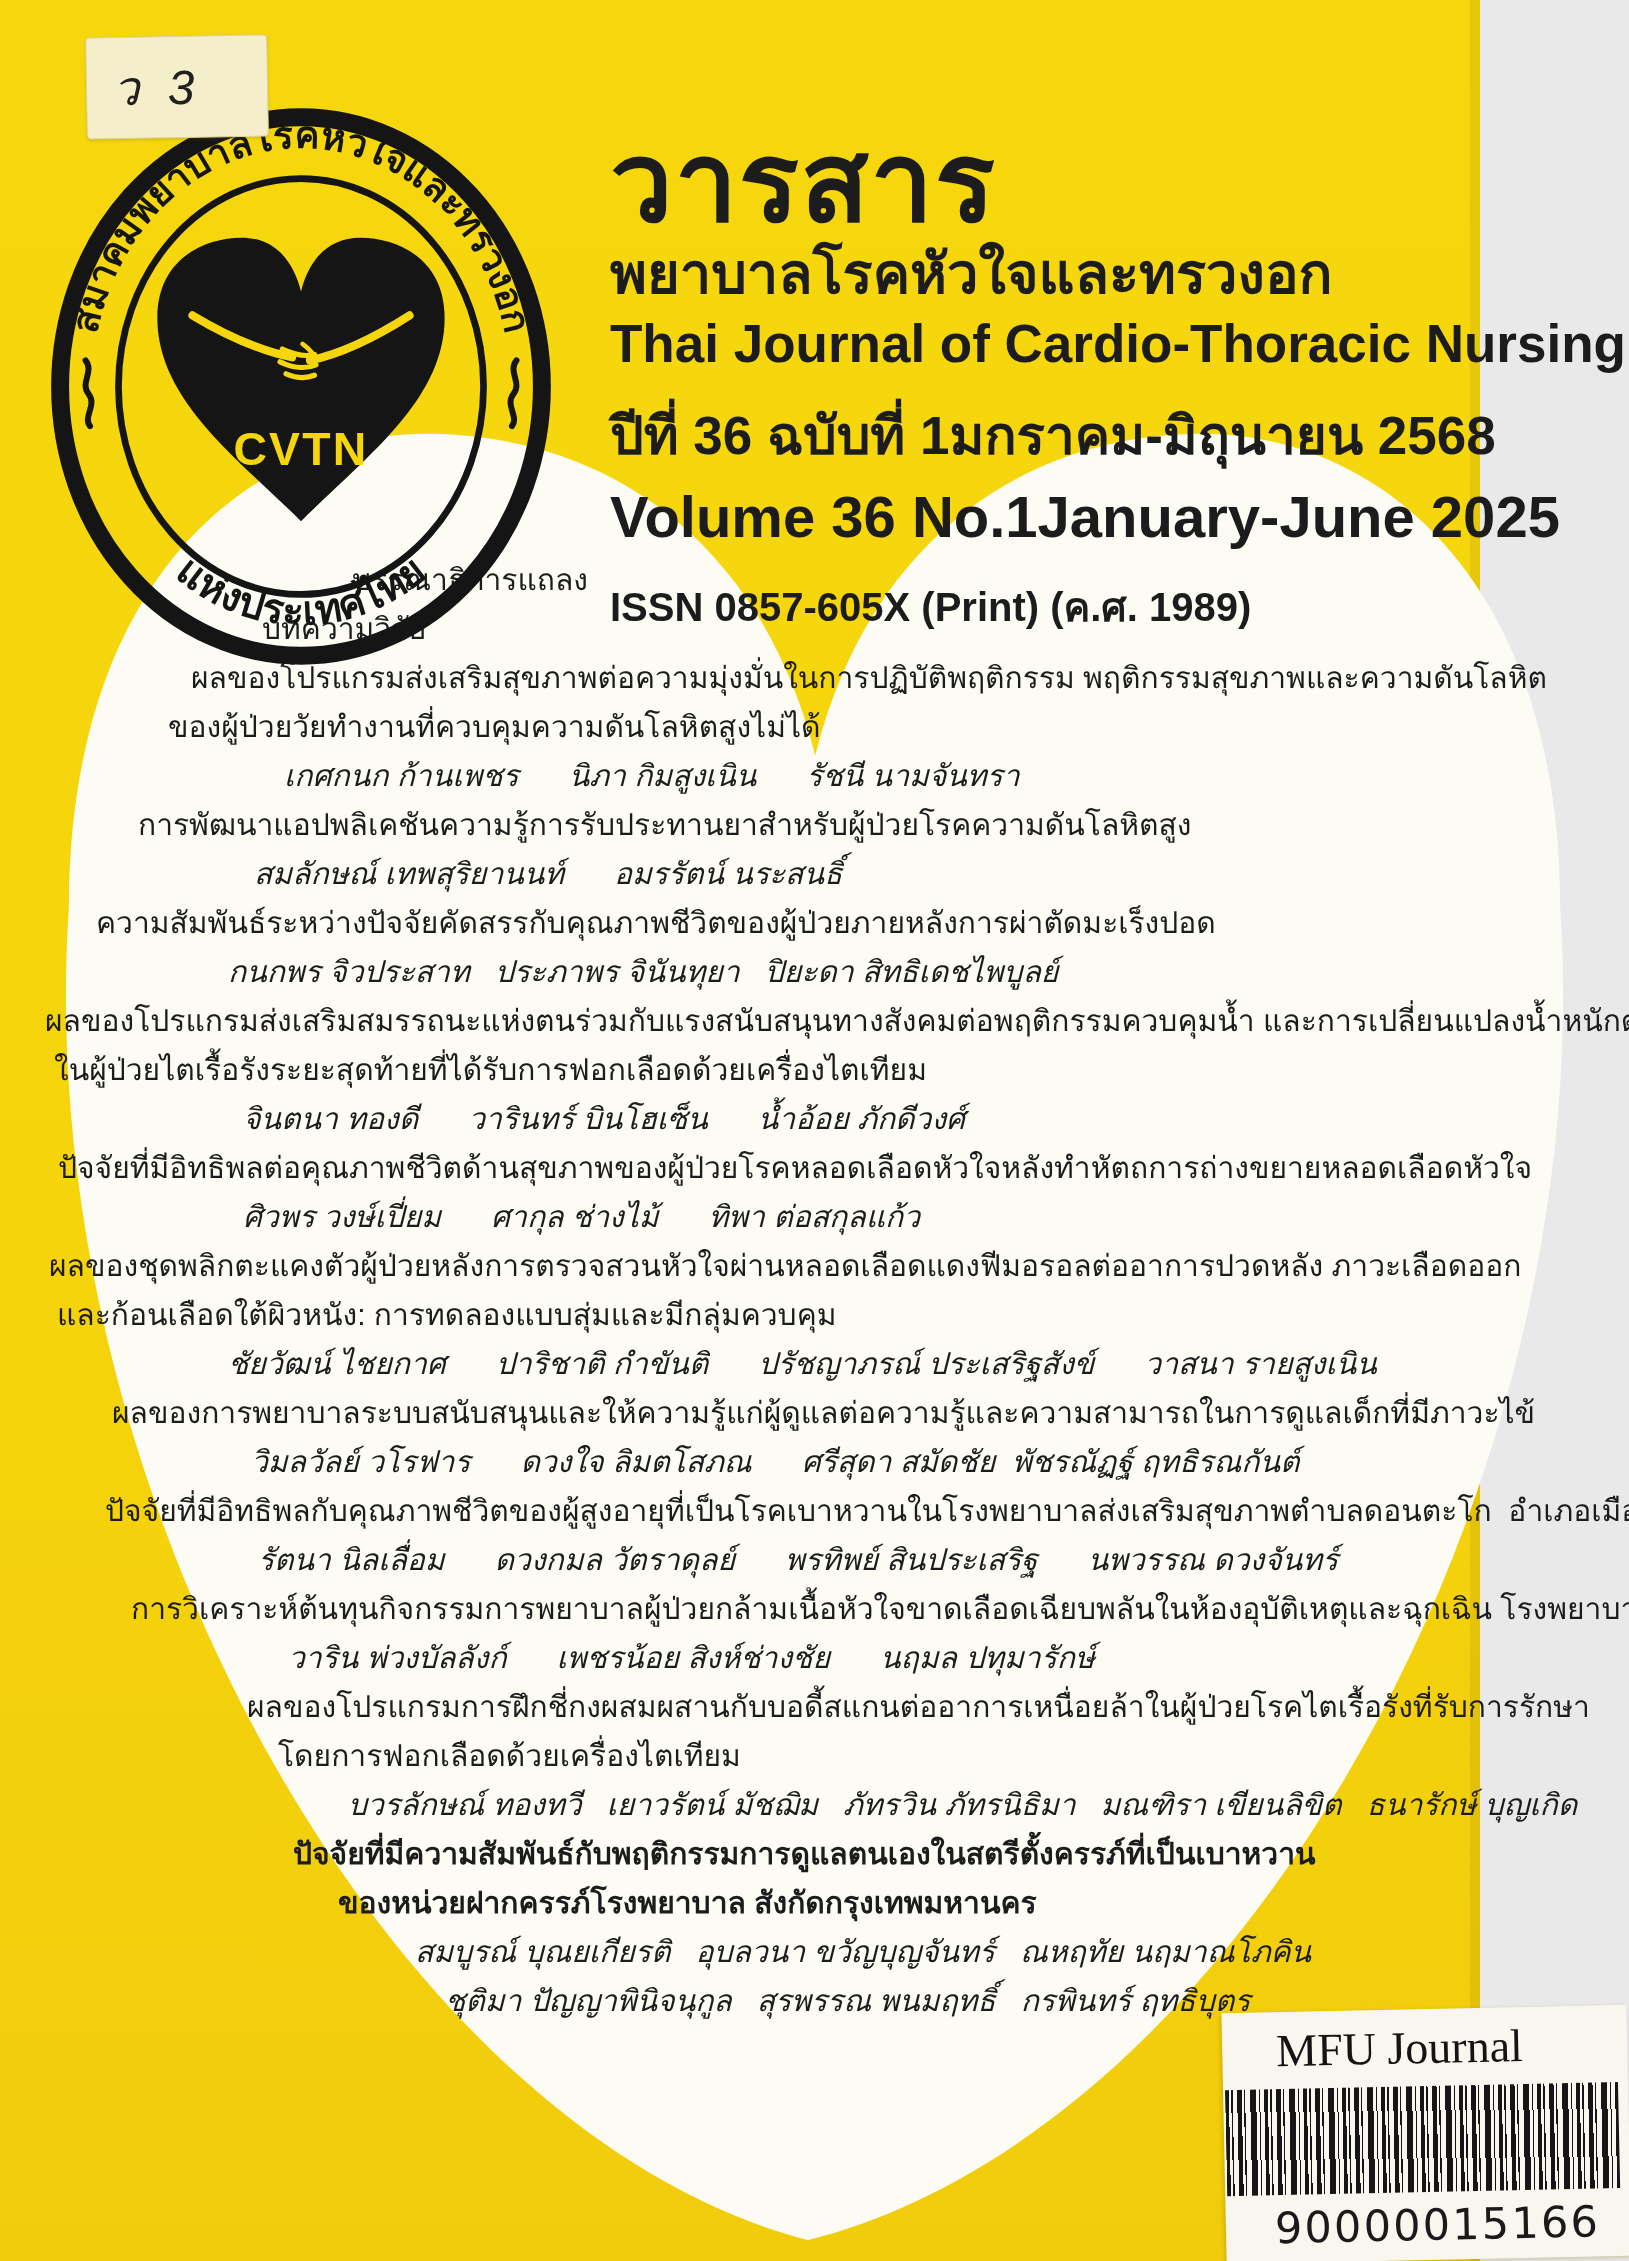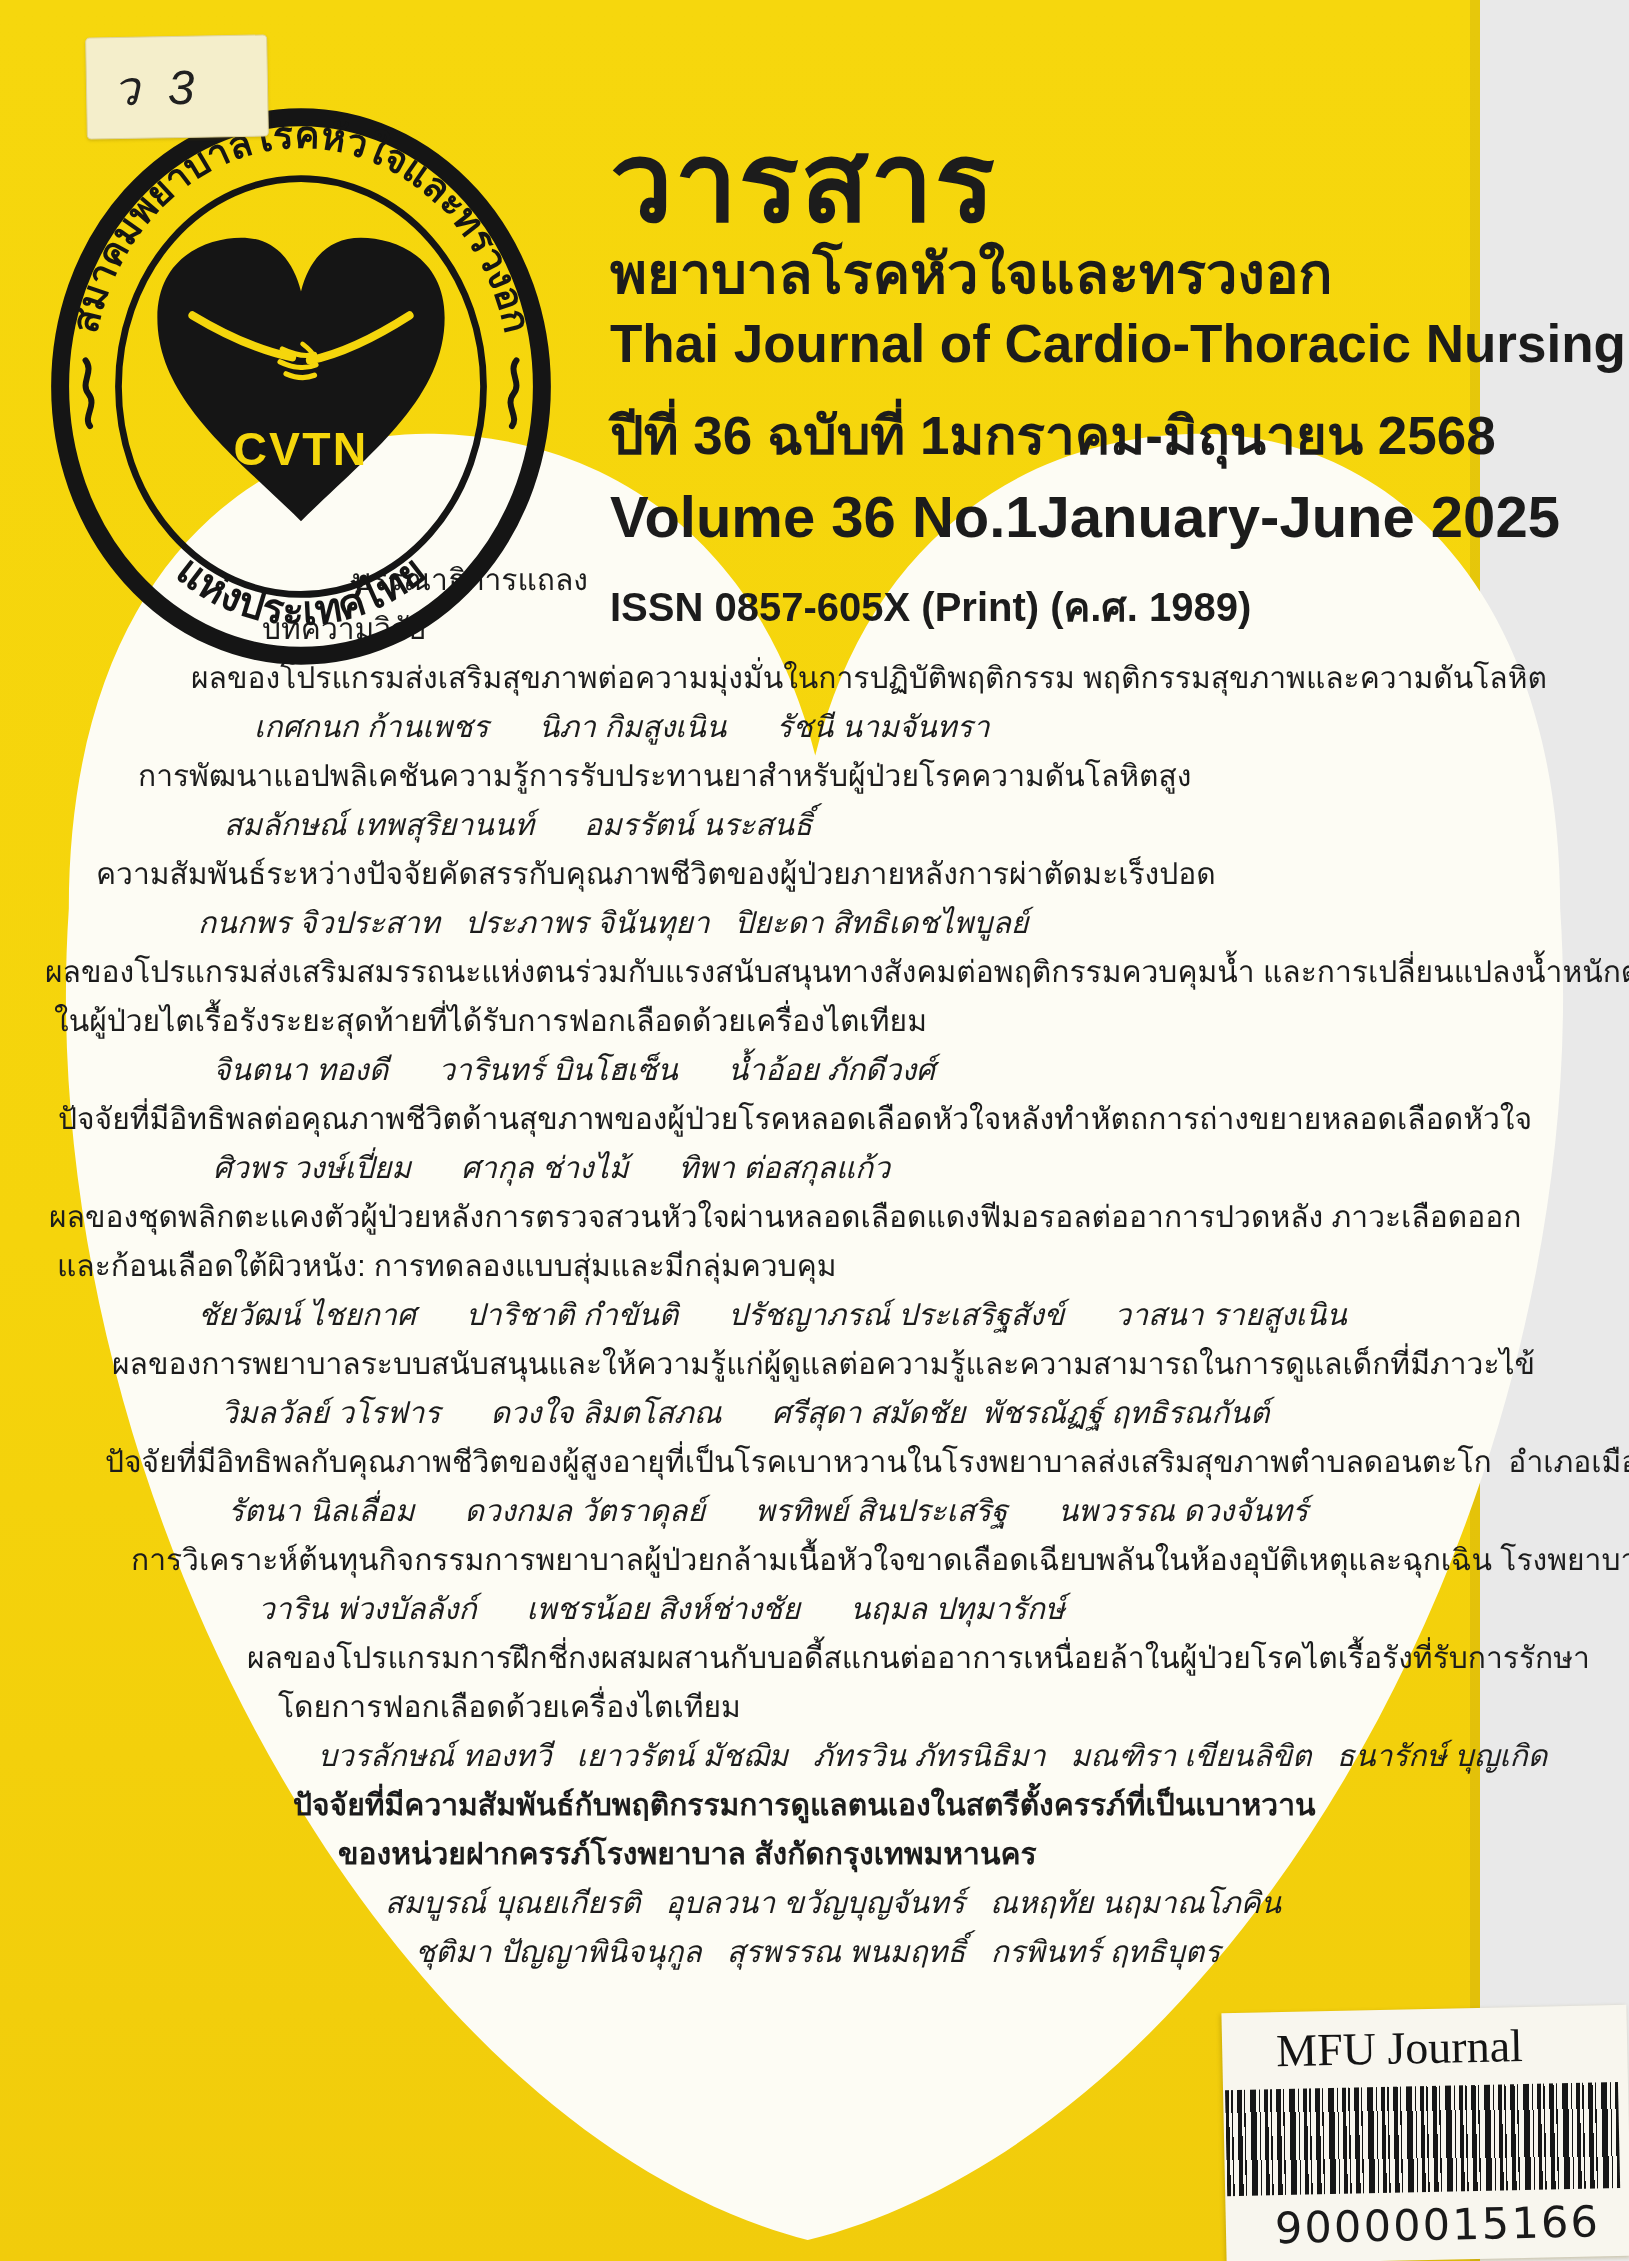--- a/index.html
+++ b/index.html
@@ -30,21 +30,21 @@
   .mast-t1{font-size:112px;font-weight:bold;line-height:1.02;letter-spacing:1.5px;white-space:nowrap;}
   .mast-t2{font-size:56px;font-weight:bold;line-height:1.05;margin-top:4.5px;white-space:nowrap;}
   .mast-t3{font-size:53px;font-weight:bold;margin-top:9px;white-space:nowrap;}
   .vol-row{display:flex;width:901px;margin-top:19.4px;
     font-size:53px;font-weight:bold;white-space:nowrap;}
   .vol-row.en{margin-top:6px;font-size:58px;}
   .issn{margin-top:25.4px;font-size:40px;font-weight:bold;white-space:nowrap;}
   
   .toc{position:absolute;left:0;top:555px;width:1629px;z-index:2;}
   .toc-line{height:49px;line-height:49px;font-size:30px;white-space:pre;overflow:visible;}
-  .toc-line.authors{font-style:italic;}
+  .toc-line.authors{font-style:italic;margin-left:30px;}
   .toc-line.title-bold{font-weight:bold;}
   .toc-line.section{font-weight:normal;}
   
   .lib-label{
     position:absolute;left:1224px;top:2009px;width:405px;height:251px;z-index:5;
     background:var(--label,#F8F6EE);transform:rotate(-1.2deg);
     box-shadow:-1.5px 1.5px 4.5px rgba(120,95,0,.3);
   }
   .lib-title{font-family:"Liberation Serif","DejaVu Serif",serif;font-size:46px;
     color:#141414;margin:12px 0 0 54px;white-space:nowrap;}
@@ -125,20 +125,21 @@
       <span>Volume 36 No.1</span>
       <span>January-June 2025</span>
     </div>
     <div class="issn">ISSN 0857-605X (Print) (ค.ศ. 1989)</div>
   </header>
 
   <main class="toc">
       <div class="toc-line section" style="padding-left: 352px;">บรรณาธิการแถลง</div>
       <div class="toc-line section" style="padding-left: 262px;">บทความวิจัย</div>
       <div class="toc-line title" style="padding-left: 191px;">ผลของโปรแกรมส่งเสริมสุขภาพต่อความมุ่งมั่นในการปฏิบัติพฤติกรรม พฤติกรรมสุขภาพและความดันโลหิต</div>
+      <div class="toc-line title" style="padding-left: 168px;">ของผู้ป่วยวัยทำงานที่ควบคุมความดันโลหิตสูงไม่ได้</div>
       <div class="toc-line authors" style="padding-left: 254px;">เกศกนก ก้านเพชร      นิภา กิมสูงเนิน      รัชนี นามจันทรา</div>
       <div class="toc-line title" style="padding-left: 138px;">การพัฒนาแอปพลิเคชันความรู้การรับประทานยาสำหรับผู้ป่วยโรคความดันโลหิตสูง</div>
       <div class="toc-line authors" style="padding-left: 224px;">สมลักษณ์ เทพสุริยานนท์      อมรรัตน์ นระสนธิ์</div>
       <div class="toc-line title" style="padding-left: 96px;">ความสัมพันธ์ระหว่างปัจจัยคัดสรรกับคุณภาพชีวิตของผู้ป่วยภายหลังการผ่าตัดมะเร็งปอด</div>
       <div class="toc-line authors" style="padding-left: 198px;">กนกพร จิวประสาท   ประภาพร จินันทุยา   ปิยะดา สิทธิเดชไพบูลย์</div>
       <div class="toc-line title" style="padding-left: 45px;">ผลของโปรแกรมส่งเสริมสมรรถนะแห่งตนร่วมกับแรงสนับสนุนทางสังคมต่อพฤติกรรมควบคุมน้ำ และการเปลี่ยนแปลงน้ำหนักตัว</div>
       <div class="toc-line title" style="padding-left: 54px;">ในผู้ป่วยไตเรื้อรังระยะสุดท้ายที่ได้รับการฟอกเลือดด้วยเครื่องไตเทียม</div>
       <div class="toc-line authors" style="padding-left: 213px;">จินตนา ทองดี      วารินทร์ บินโฮเซ็น      น้ำอ้อย ภักดีวงศ์</div>
       <div class="toc-line title" style="padding-left: 58px;">ปัจจัยที่มีอิทธิพลต่อคุณภาพชีวิตด้านสุขภาพของผู้ป่วยโรคหลอดเลือดหัวใจหลังทำหัตถการถ่างขยายหลอดเลือดหัวใจ</div>
       <div class="toc-line authors" style="padding-left: 213px;">ศิวพร วงษ์เปี่ยม      ศากุล ช่างไม้      ทิพา ต่อสกุลแก้ว</div>

